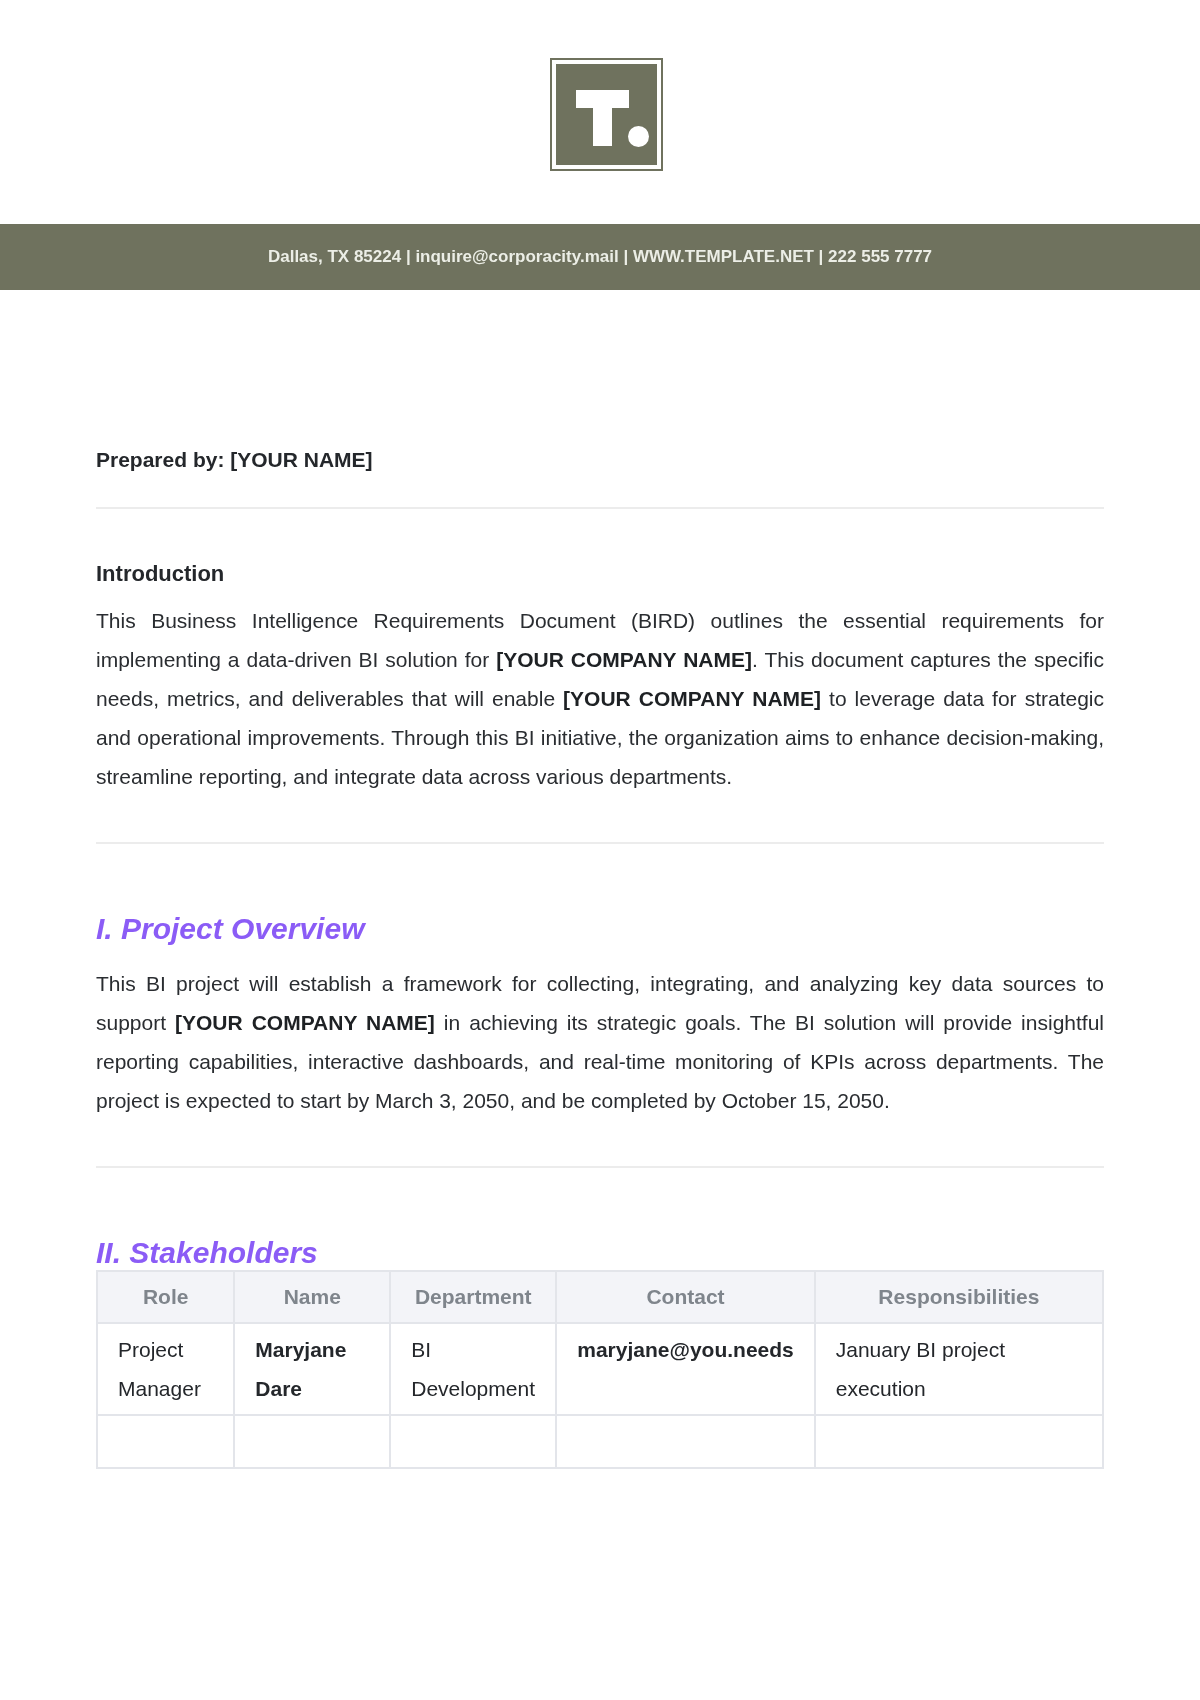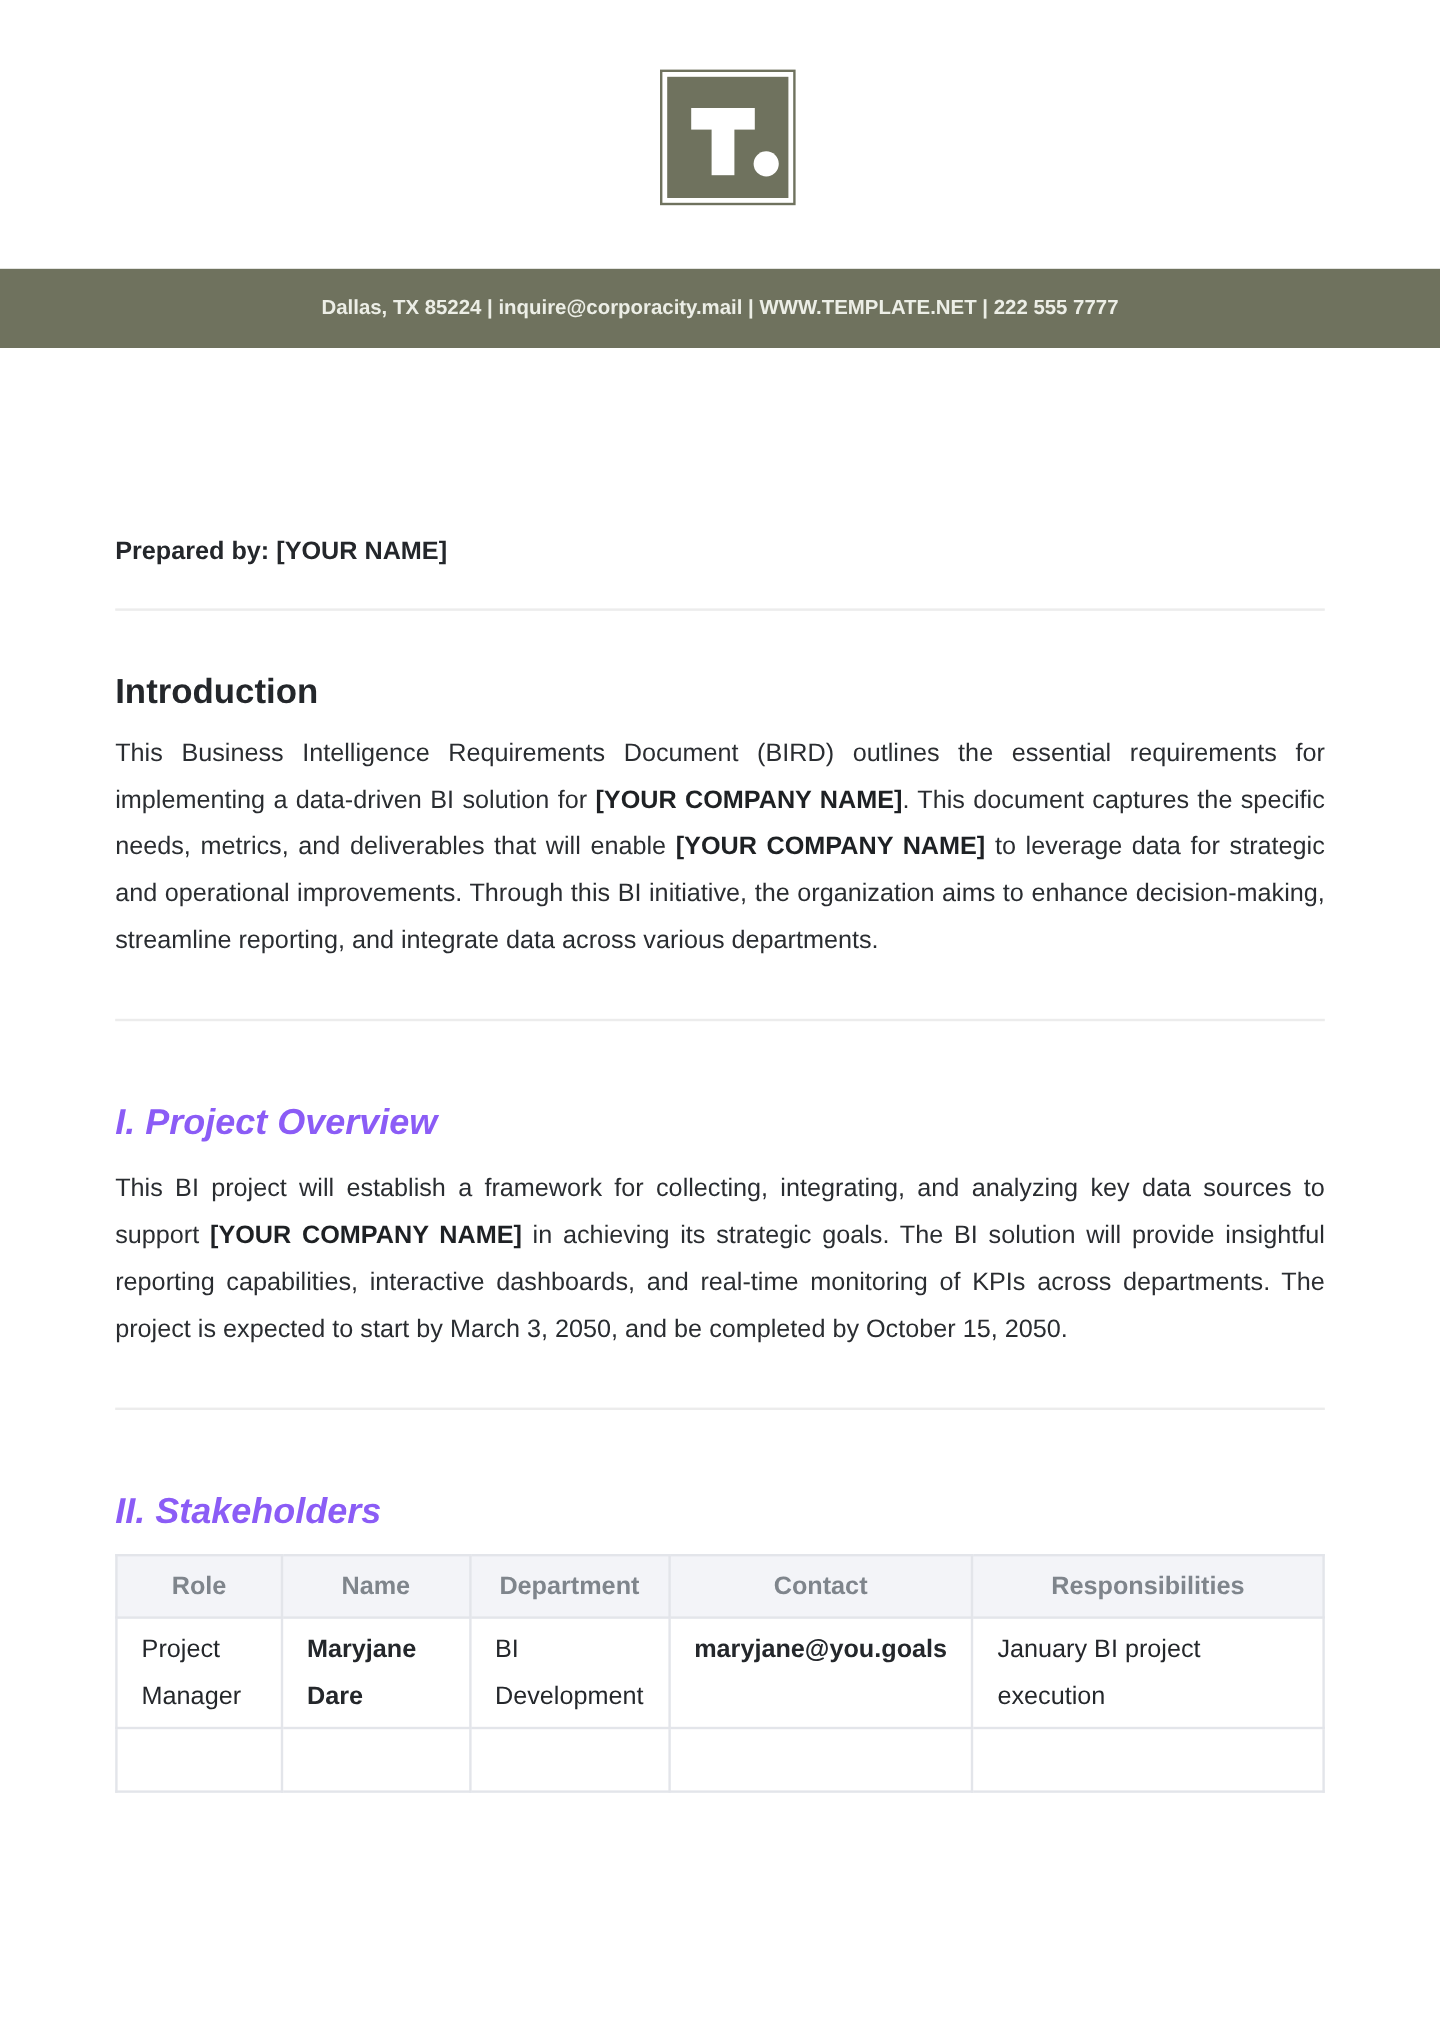--- a/index.html
+++ b/index.html
@@ -15,28 +15,28 @@
   .band { position: absolute; left: 0; top: 224px; width: 1200px; height: 66px; background: #6f725e; display: flex; align-items: center; justify-content: center; }
   .band span { color: #eceee6; font-size: 17px; font-weight: bold; }
 
   .content { position: absolute; left: 96px; top: 440px; width: 1008px; }
   .doc-title { text-align: center; font-size: 41px; font-weight: bold; color: #24272b; margin-bottom: 6px; letter-spacing: 0.1px; }
   .meta-line { font-size: 21px; line-height: 39px; color: #24272b; }
   .meta-line b { font-weight: bold; }
 
   .rule { height: 2px; background: #ececec; width: 100%; }
   .rule.r1 { margin-top: 28px; }
-  .intro-h { font-size: 29px; font-weight: bold; margin-top: 52px; margin-bottom: 14px; }
+  .intro-h { font-size: 22px; font-weight: bold; margin-top: 52px; margin-bottom: 14px; }
   .para { font-size: 21px; line-height: 39px; text-align: justify; color: #2a2d31; }
   .para b { font-weight: bold; color: #1e2124; }
   .rule.r2 { margin-top: 46px; }
   .sec-h { font-size: 30px; font-weight: bold; margin-top: 68px; margin-bottom: 18px; color: #8b5cf6; font-style: italic; }
   .rule.r3 { margin-top: 46px; }
 
-  table { width: 1008px; border-collapse: collapse; margin-top: 18px; font-size: 21px; }
+  table { width: 1008px; border-collapse: collapse; font-size: 21px; }
   th { background: #f3f4f8; color: #7f858c; font-weight: bold; height: 52px; border: 2px solid #e3e5ea; text-align: center; }
   td { border: 2px solid #e3e5ea; vertical-align: top; padding: 6px 20px; line-height: 39px; color: #24272b; }
   td.bold { font-weight: bold; }
 </style>
 </head>
 <body>
 
 <div class="logo-wrap">
   <div class="logo">
     <div class="t-bar"></div>
@@ -82,21 +82,21 @@
         <th>Department</th>
         <th>Contact</th>
         <th>Responsibilities</th>
       </tr>
     </thead>
     <tbody>
       <tr>
         <td>Project Manager</td>
         <td class="bold">Maryjane Dare</td>
         <td>BI Development</td>
-        <td class="bold">maryjane@you.goals</td>
+        <td class="bold">maryjane@you.needs</td>
         <td>January BI project execution</td>
       </tr>
       <tr>
         <td>&nbsp;</td>
         <td>&nbsp;</td>
         <td>&nbsp;</td>
         <td>&nbsp;</td>
         <td>&nbsp;</td>
       </tr>
     </tbody>

